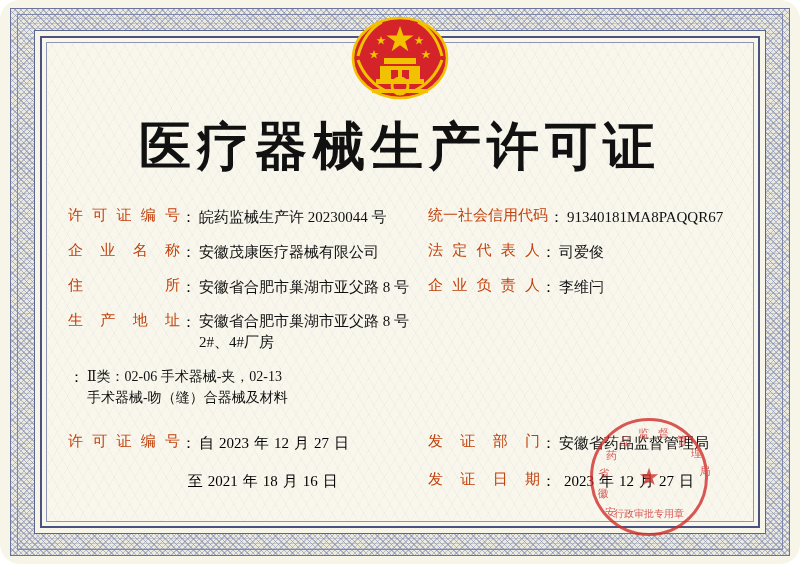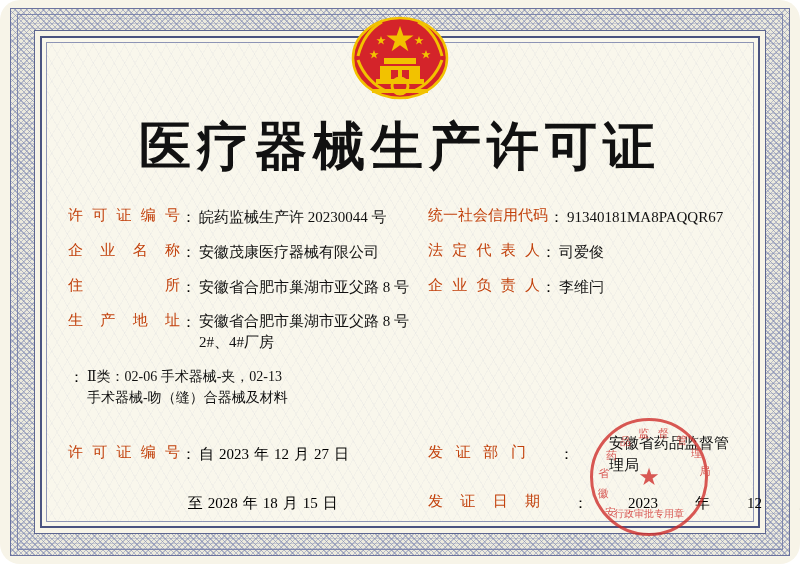--- a/index.html
+++ b/index.html
@@ -199,21 +199,20 @@
   .vleft {
     width: 360px;
     flex: 0 0 360px;
     display: flex;
     align-items: center;
   }
   .vright {
     display: flex;
     align-items: center;
     flex: 1 1 auto;
-    gap: 32px;
   }
   .dateseg { font-size: 15px; }
   .num { padding: 0 5px; text-align: center; }
 
   
   .seal {
     position: absolute;
     left: 590px;
     top: 418px;
     width: 118px;
@@ -382,25 +381,25 @@
         <span class="colon">：</span>
         <span class="value">安徽省药品监督管理局</span>
       </div>
     </div>
 
     <div class="vrow">
       <div class="vleft">
         <span class="label vlabel">&nbsp;</span>
         <span class="colon">&nbsp;</span>
         <span class="dateseg">至</span>
-        <span class="dateseg num">2028</span>
+        <span class="dateseg num">2021</span>
         <span class="dateseg">年</span>
         <span class="dateseg num">18</span>
         <span class="dateseg">月</span>
-        <span class="dateseg num">15</span>
+        <span class="dateseg num">16</span>
         <span class="dateseg">日</span>
       </div>
       <div class="vright">
         <span class="label vlabel">发证日期</span>
         <span class="colon">：</span>
         <span class="dateseg num">2023</span>
         <span class="dateseg">年</span>
         <span class="dateseg num">12</span>
         <span class="dateseg">月</span>
         <span class="dateseg num">27</span>

